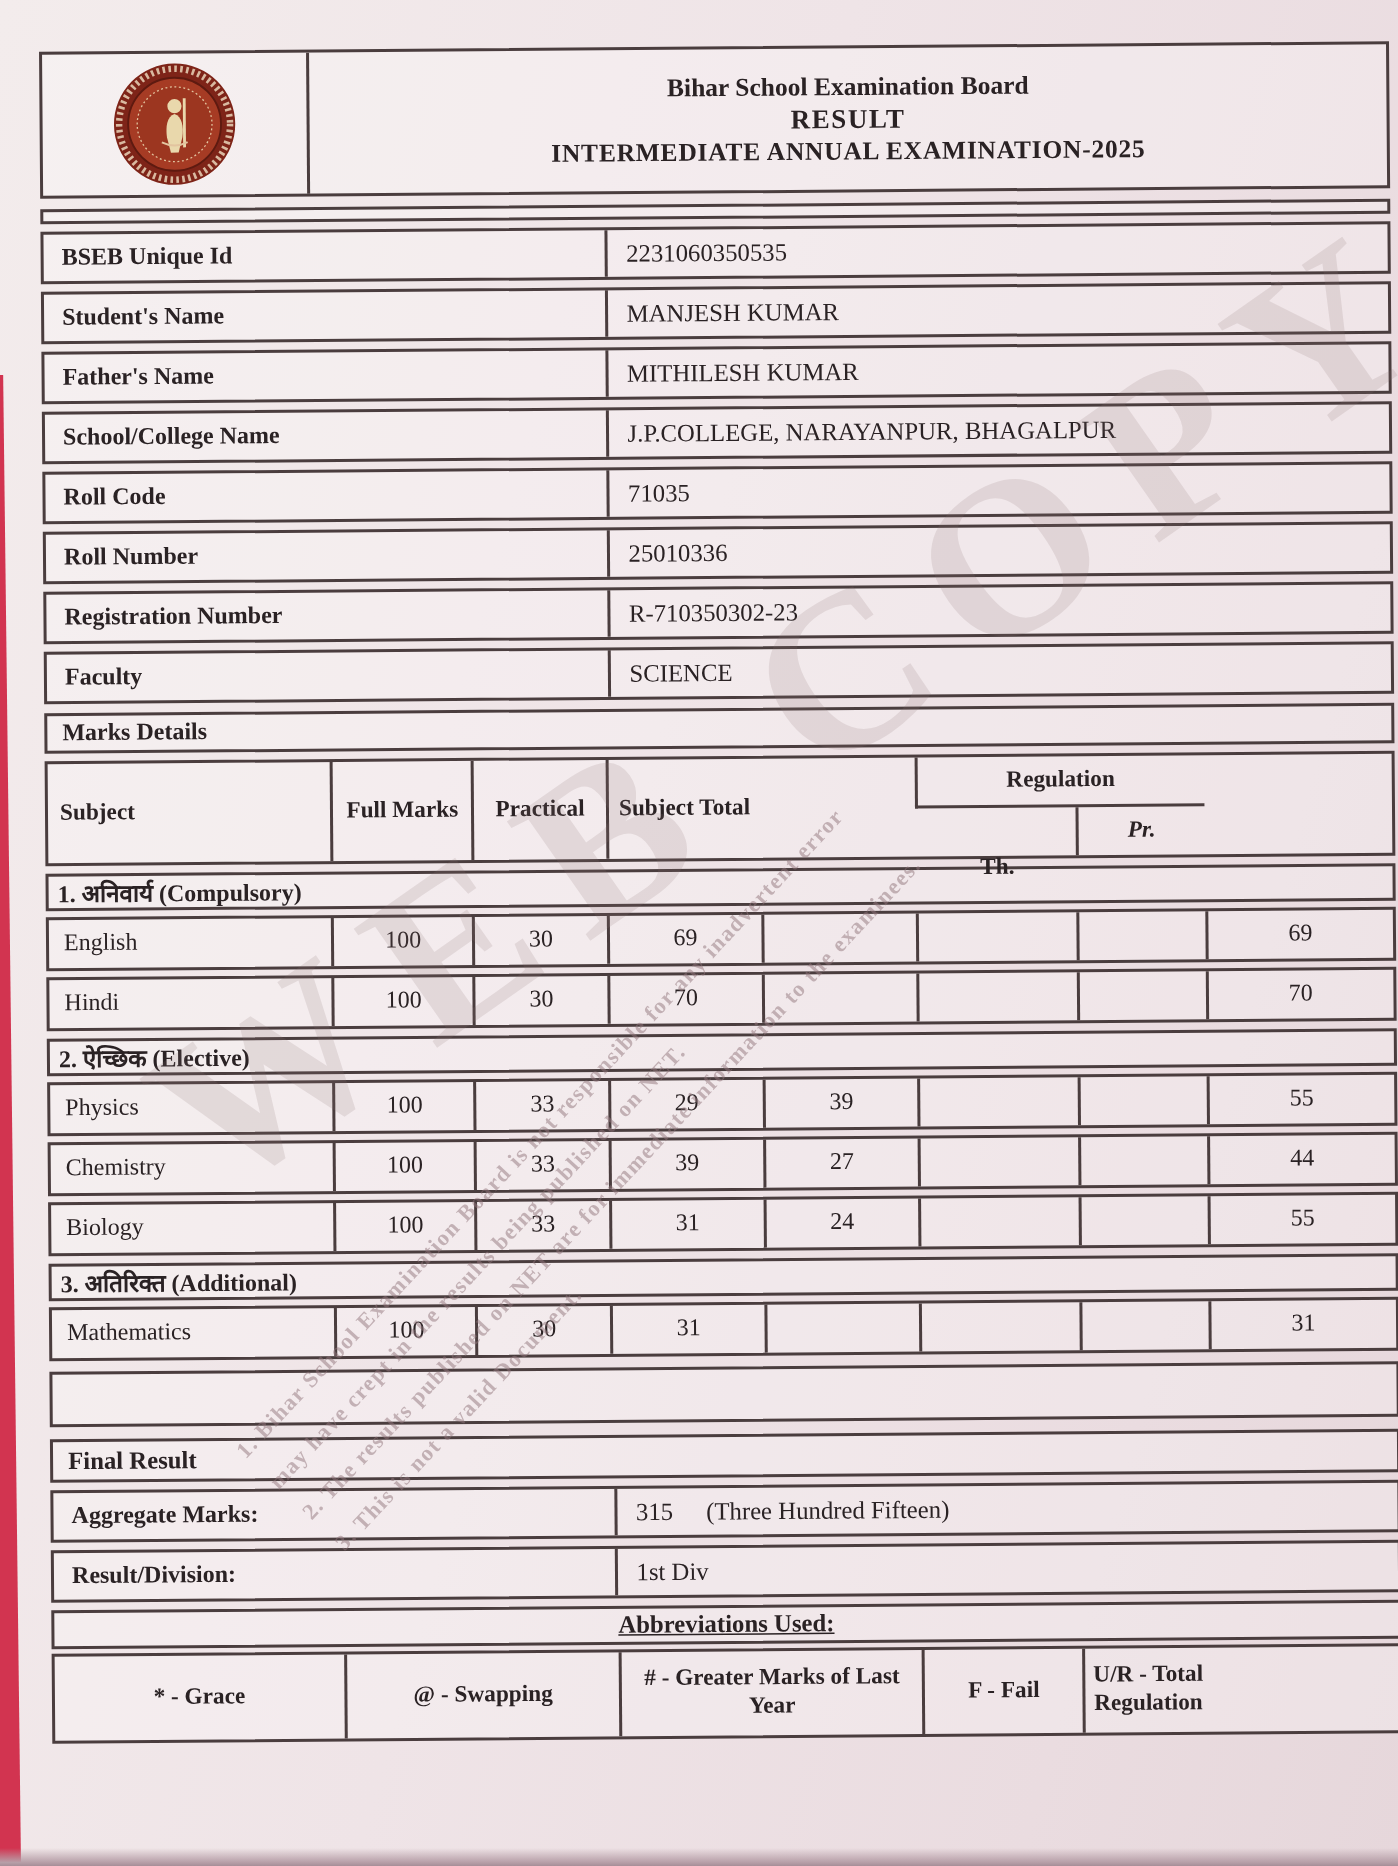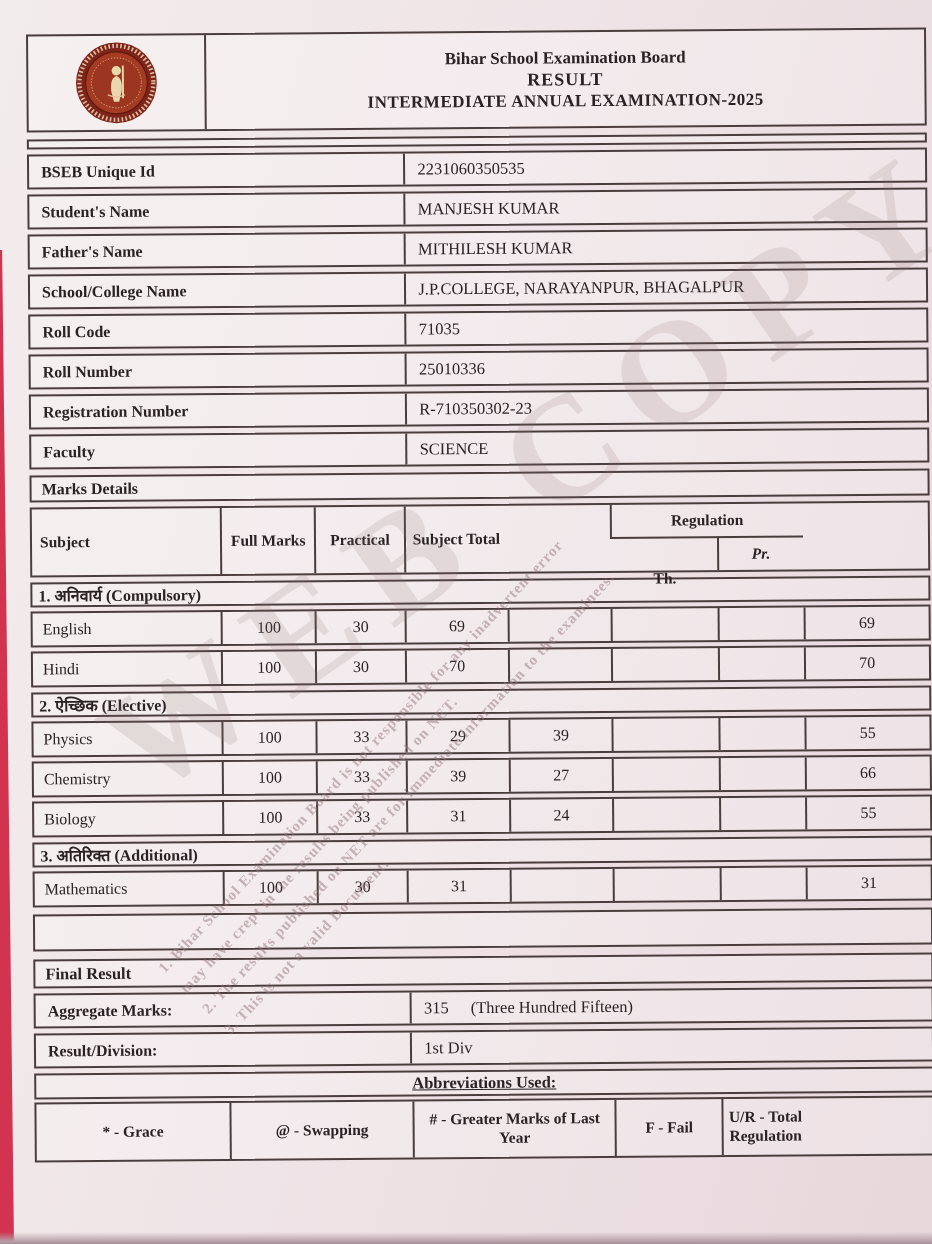--- a/index.html
+++ b/index.html
@@ -195,21 +195,21 @@
     <div class="c bl">55</div>
   </div>
   <div class="mgrid drow bx">
     <div class="c subj">Chemistry</div>
     <div class="c bl">100</div>
     <div class="c bl">33</div>
     <div class="c bl">39</div>
     <div class="c bl">27</div>
     <div class="c bl"></div>
     <div class="c bl"></div>
-    <div class="c bl">66</div>
+    <div class="c bl">44</div>
   </div>
   <div class="mgrid drow bx">
     <div class="c subj">Biology</div>
     <div class="c bl">100</div>
     <div class="c bl">33</div>
     <div class="c bl">31</div>
     <div class="c bl">24</div>
     <div class="c bl"></div>
     <div class="c bl"></div>
     <div class="c bl">55</div>

